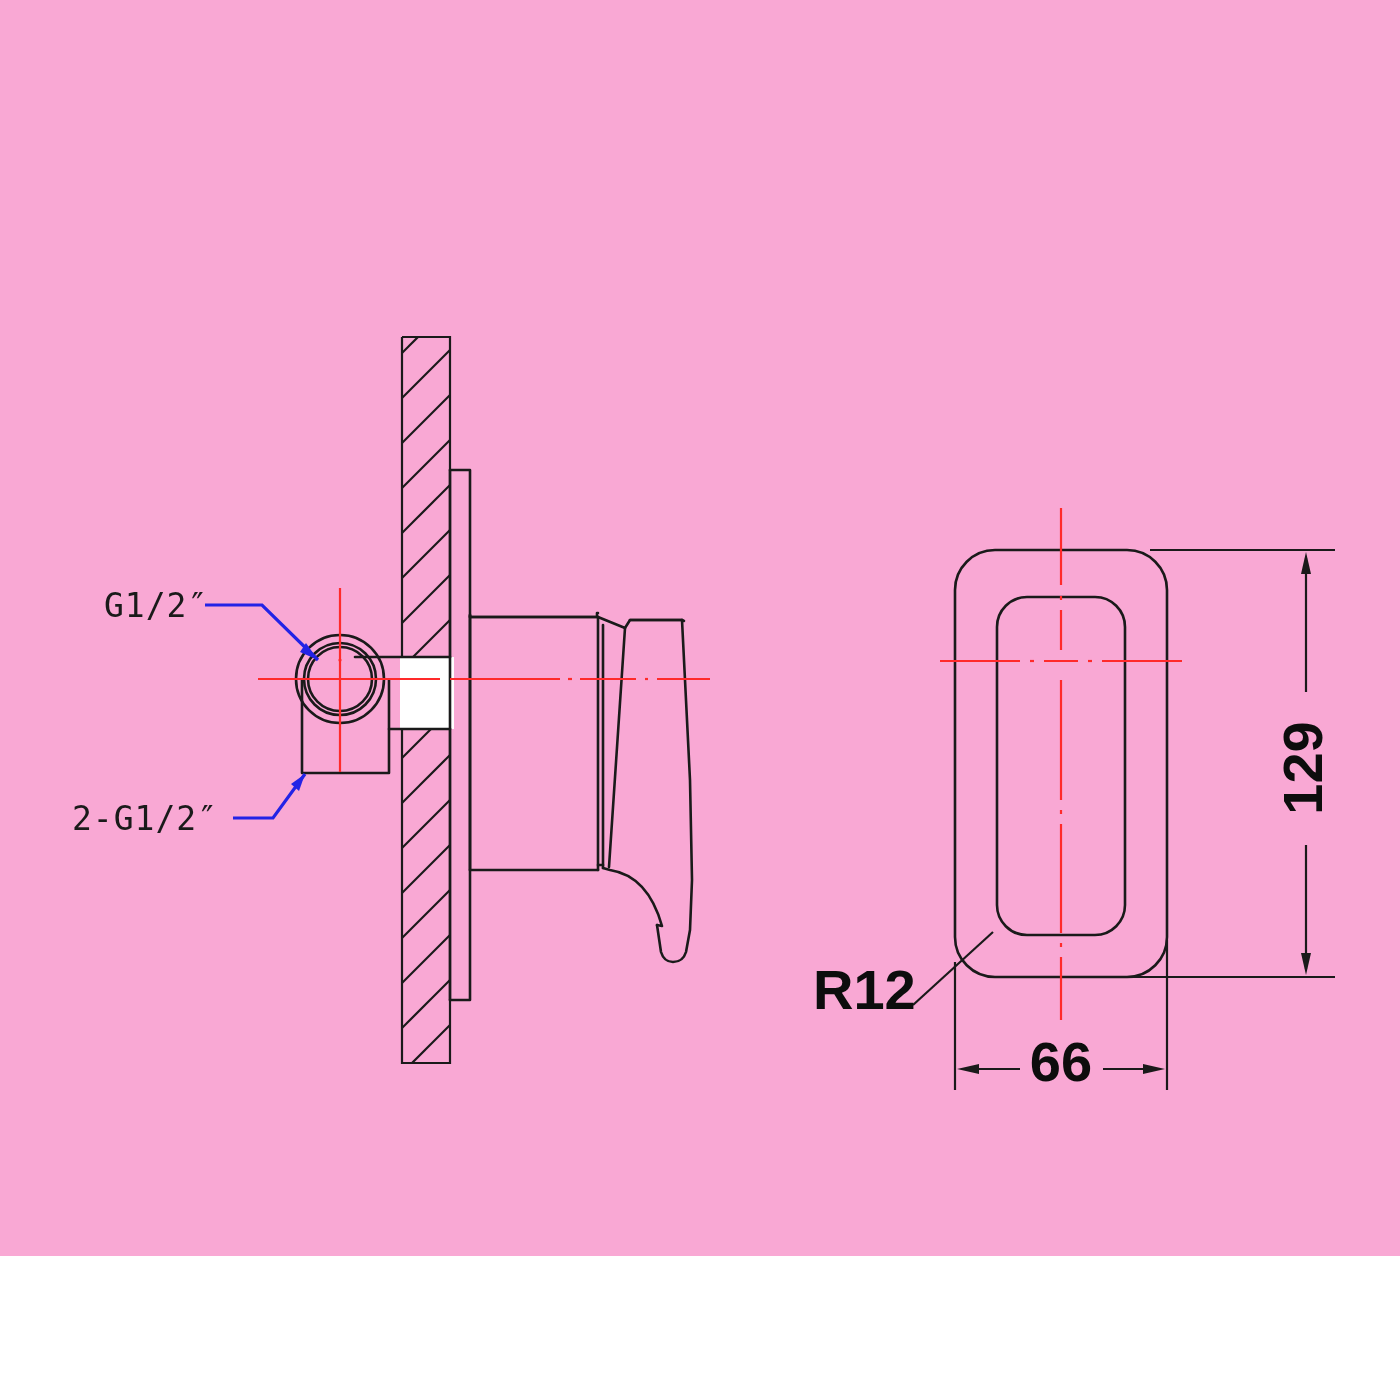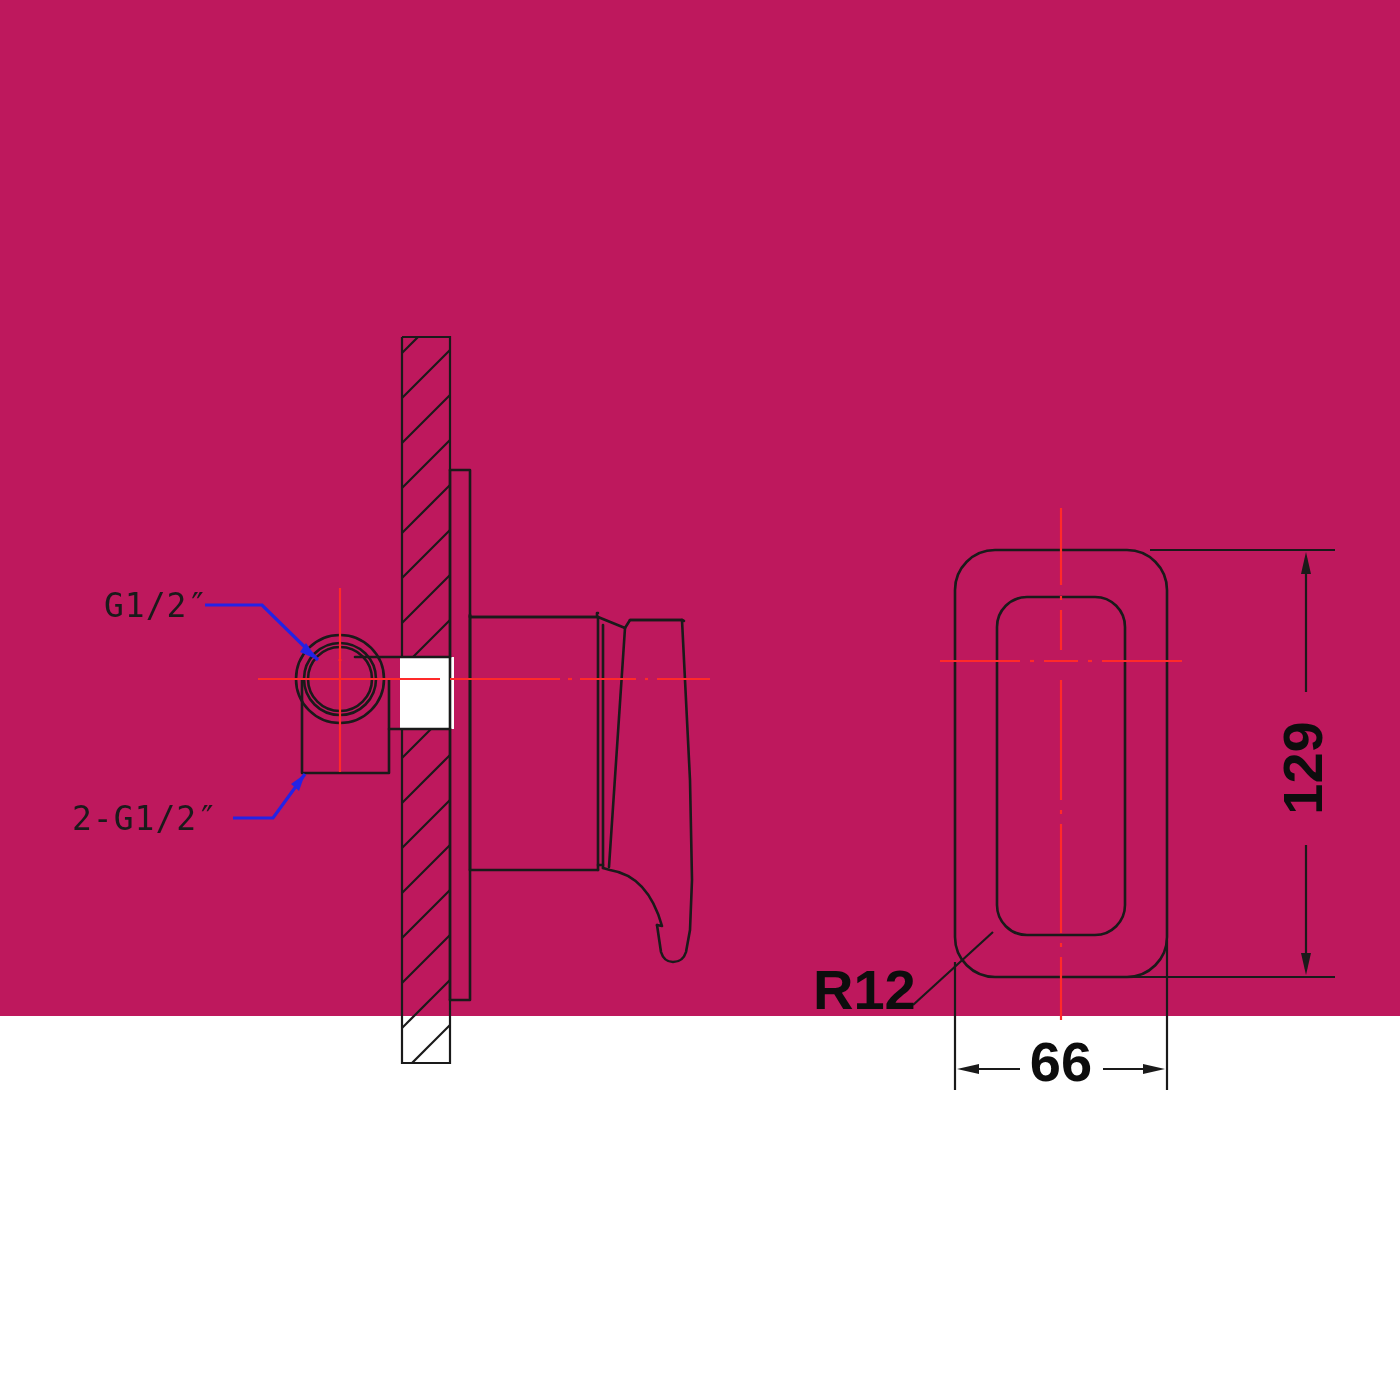--- a/index.html
+++ b/index.html
@@ -9,22 +9,22 @@
   }
   body {
     width: 1400px;
     height: 1400px;
     font-family: "Liberation Sans", sans-serif;
     overflow: hidden;
   }
   #drawing-root {
     position: relative;
     width: 1400px;
-    height: 1016px;
-    background: #be185d;
+    height: 1256px;
+    background: #f9a8d4;
   }
   svg.cad {
     display: block;
     width: 1400px;
     height: 1400px;
   }
   .obj {
     fill: none;
     stroke: #1a1a1a;
     stroke-width: 2.6;

